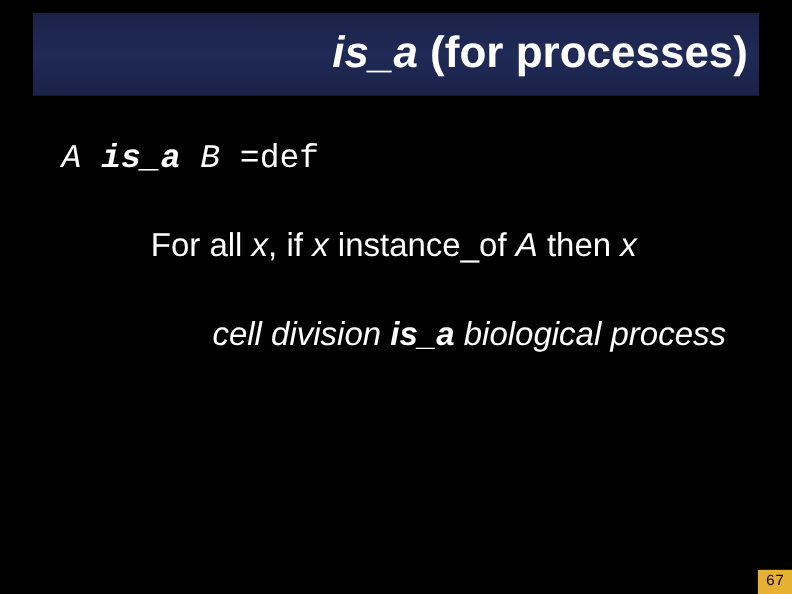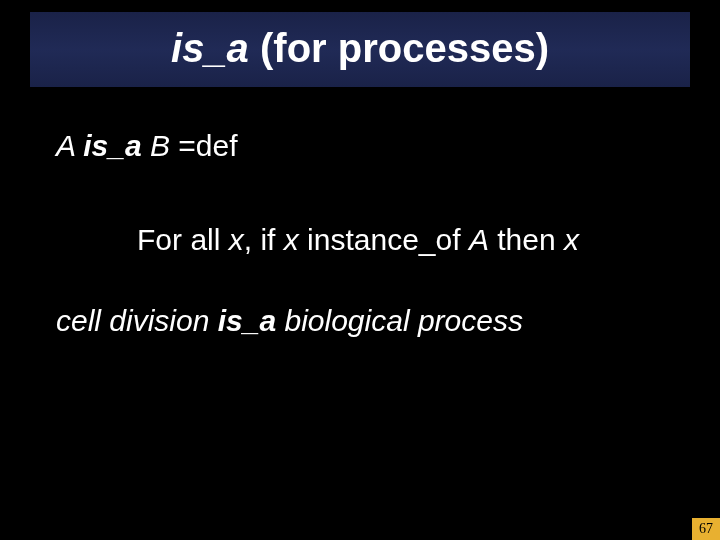--- a/index.html
+++ b/index.html
@@ -6,65 +6,67 @@
   html, body { width: 720px; height: 540px; overflow: hidden; }
   body {
     background: #000;
     font-family: Arial, Helvetica, sans-serif;
     position: relative;
   }
   .title-banner {
     margin: 12px 30px 0 30px;
     background: linear-gradient(to bottom, #1a2248 0%, #202a56 50%, #1a2248 100%);
     padding: 14px 10px 16px 10px;
-    text-align: center;
+    text-align: right;
   }
   .title-banner .title-text {
     color: #fff;
     font-size: 40px;
     font-weight: bold;
   }
   .title-banner .title-prefix {
     font-style: italic;
   }
   .content {
     padding: 40px 60px 0 56px;
     color: #fff;
     font-size: 30px;
     line-height: 1.25;
   }
   .def-line {
-    margin-bottom: 56px;
+    margin-bottom: 40px;
+    font-family: Liberation Mono, monospace;
   }
   .def-line .A { font-style: italic; }
   .def-line .isa { font-style: italic; font-weight: bold; }
   .def-line .B { font-style: italic; }
   .def-line .eqdef { }
   .forall-block {
     margin-bottom: 44px;
     text-align: center;
   }
   .forall-line2 {
     padding-left: 34px;
   }
   .var { font-style: italic; }
   .rel { }
   .example-line {
     font-style: italic;
+    text-align: right;
   }
   .example-line .isa-bold { font-weight: bold; }
   .page-num {
     position: absolute;
     right: 0;
     bottom: 0;
     background: #e8b030;
     color: #000;
     font-size: 14px;
     padding: 3px 7px;
-    font-family: Liberation Serif, serif;
+    font-family: Liberation Mono, monospace;
   }
 </style>
 </head>
 <body>
 
 <div class="title-banner">
   <span class="title-text">
     <span class="title-prefix">is_a</span><span> (for processes)</span>
   </span>
 </div>

